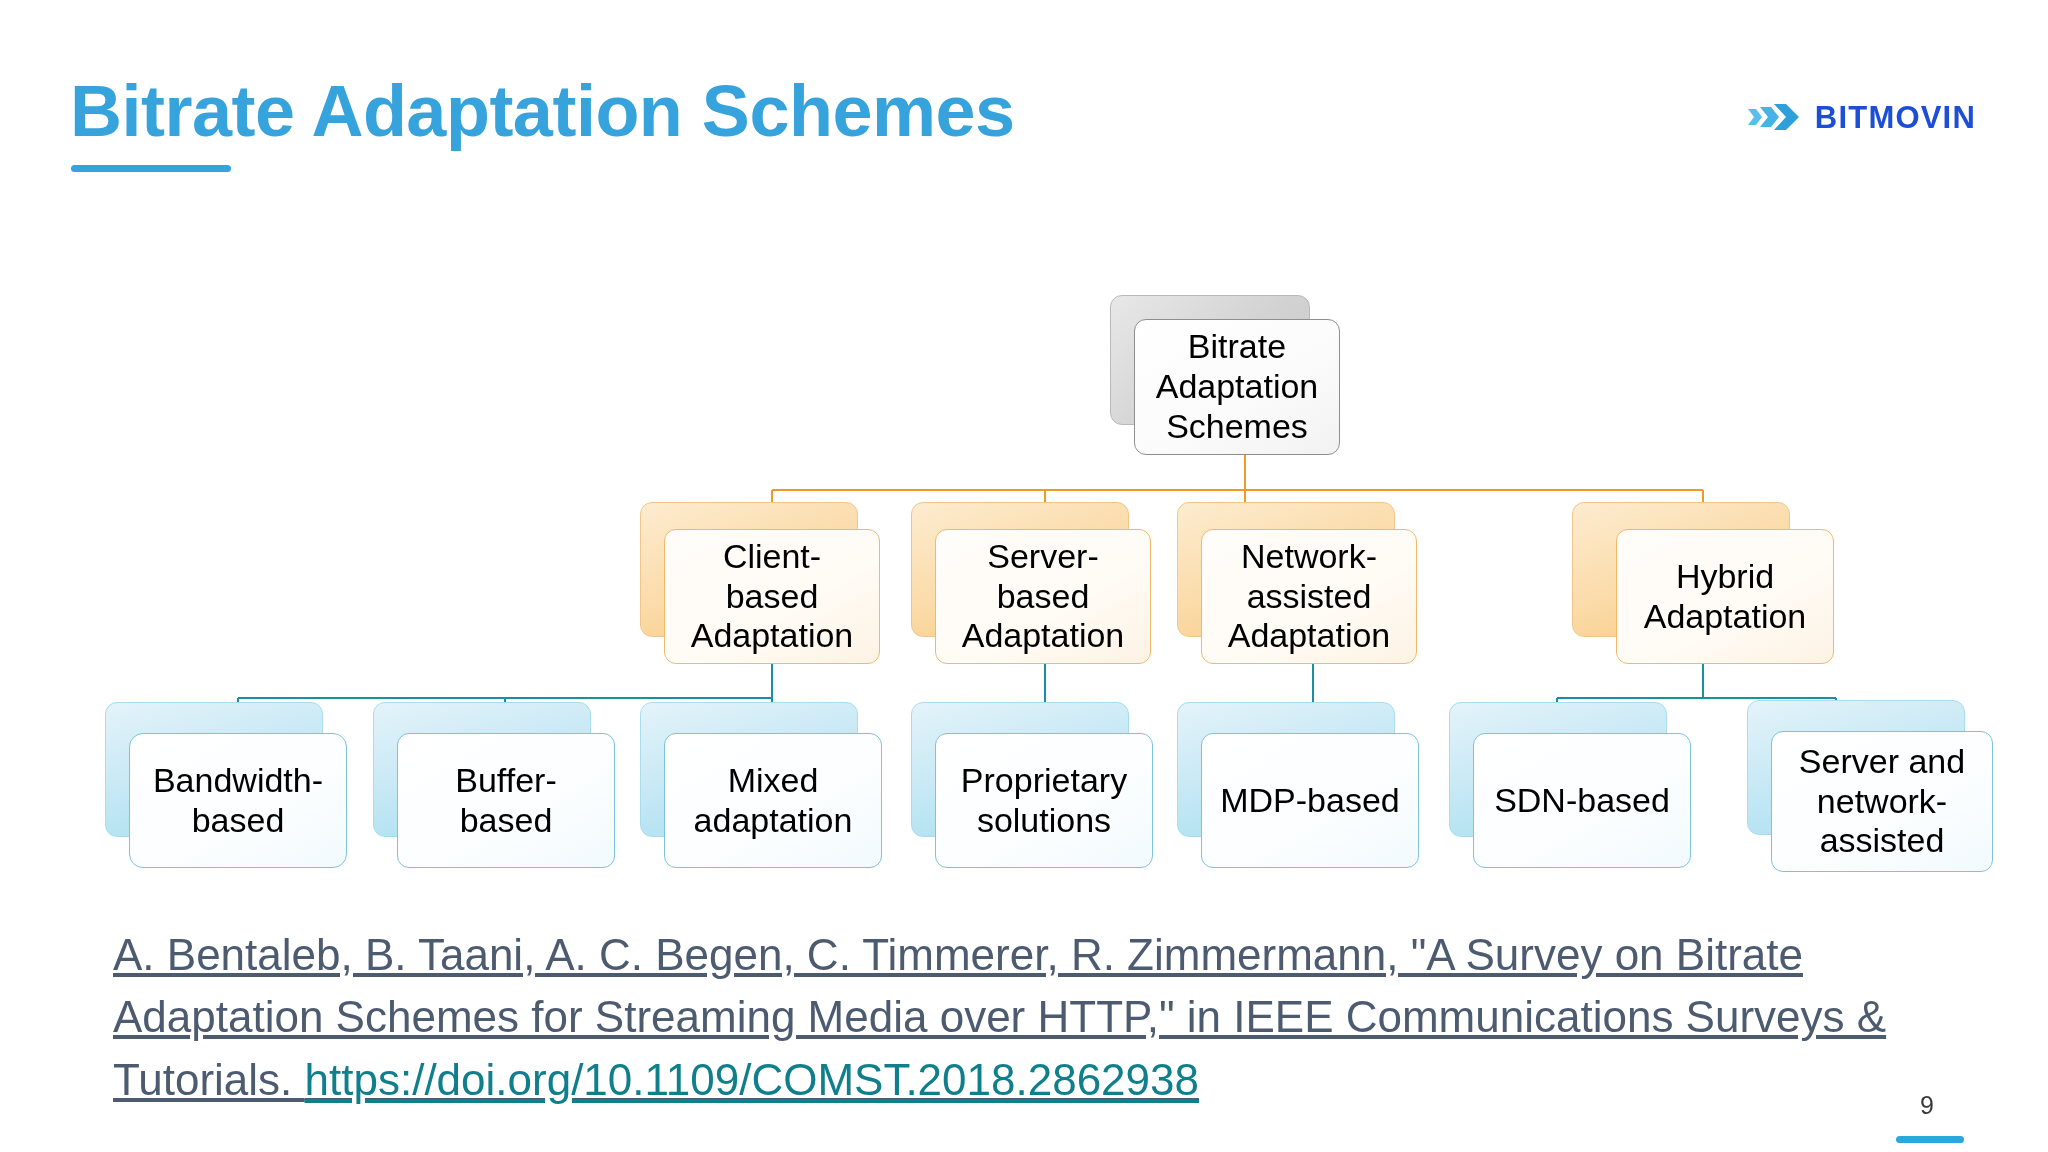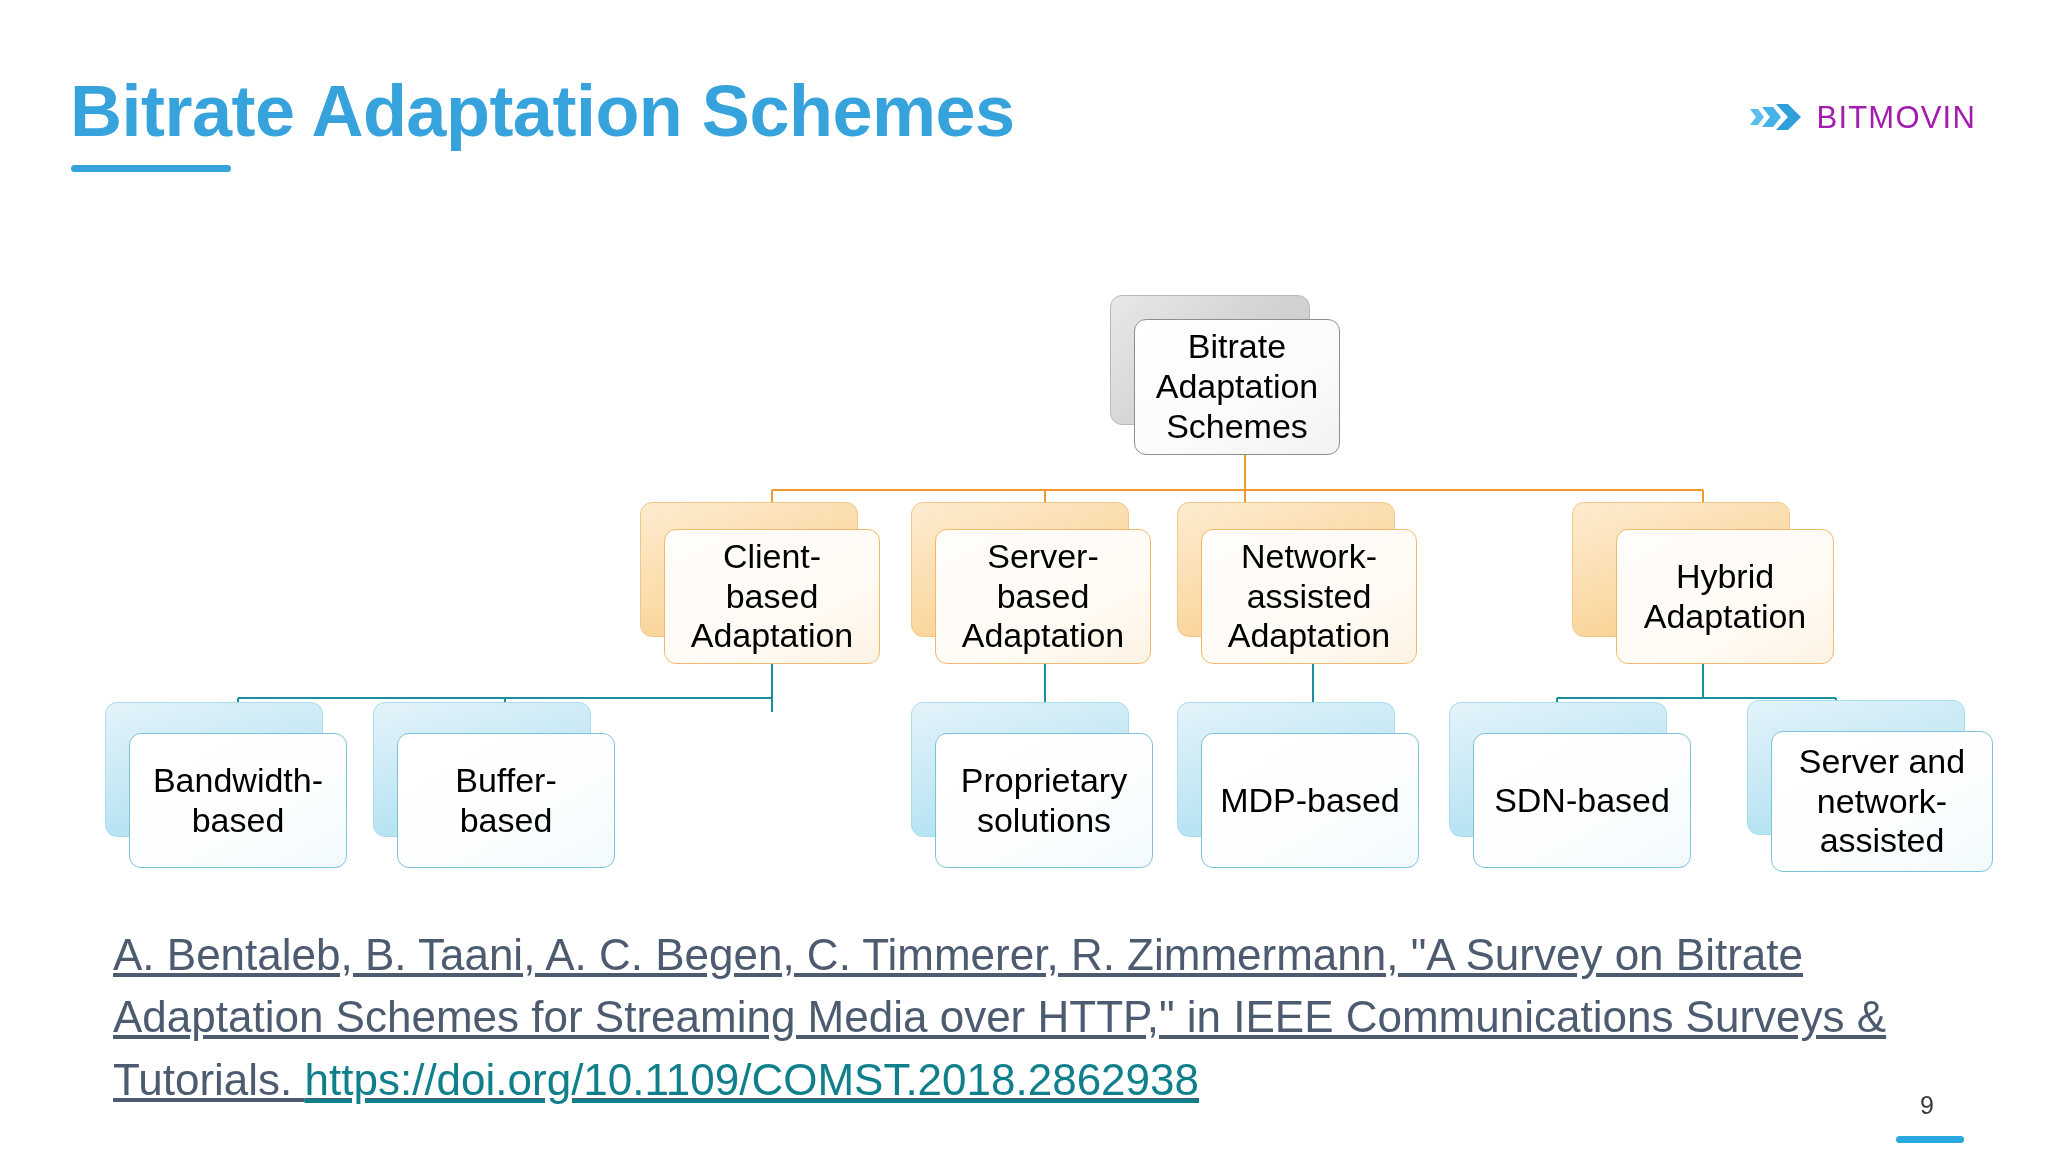--- a/index.html
+++ b/index.html
@@ -42,22 +42,22 @@
     position: absolute;
     right: 72px;
     top: 101px;
     display: flex;
     align-items: center;
     gap: 13px;
   }
   #brand-mark { display: block; }
   #brand-wordmark {
     font-size: 31px;
-    font-weight: normal;
-    color: #a21caf;
+    font-weight: bold;
+    color: #1d4ed8;
     letter-spacing: 1.2px;
     line-height: 1;
   }
 
   
   #diagram {
     position: absolute;
     left: 0;
     top: 0;
     width: 2048px;
@@ -256,34 +256,41 @@
   <div class="node orange" style="left:1572px; top:502px; width:262px; height:162px;">
     <div class="back" style="width:218px; height:135px;"></div>
     <div class="front" style="left:44px; top:27px; width:218px; height:135px; flex-direction:column;">
       <span>Hybrid</span>
       <span>Adaptation</span>
     </div>
   </div>
 
   <div class="node blue" style="left:105px; top:702px; width:242px; height:166px;">
     <div class="back" style="width:218px; height:135px;"></div>
-    <div class="front" style="left:24px; top:31px; width:218px; height:135px; flex-direction:column;">
+    <div class="front" style="left:24px; top:31px; width:218px; height:135px; flex-direction:column;border-radius:14px;">
       <span>Bandwidth-</span>
       <span>based</span>
     </div>
   </div>
 
   <div class="node blue" style="left:373px; top:702px; width:242px; height:166px;">
     <div class="back" style="width:218px; height:135px;"></div>
     <div class="front" style="left:24px; top:31px; width:218px; height:135px; flex-direction:column;">
       <span>Buffer-</span>
       <span>based</span>
     </div>
   </div>
 
+  <div class="node blue" style="left:640px; top:702px; width:242px; height:166px;">
+    <div class="back" style="width:218px; height:135px;"></div>
+    <div class="front" style="left:24px; top:31px; width:218px; height:135px; flex-direction:column;">
+      <span>Mixed</span>
+      <span>adaptation</span>
+    </div>
+  </div>
 
   <div class="node blue" style="left:911px; top:702px; width:242px; height:166px;padding-left:32px;">
     <div class="back" style="width:218px; height:135px;"></div>
     <div class="front" style="left:24px; top:31px; width:218px; height:135px; flex-direction:column;">
       <span>Proprietary</span>
       <span>solutions</span>
     </div>
   </div>
 
   <div class="node blue" style="left:1177px; top:702px; width:242px; height:166px;">

